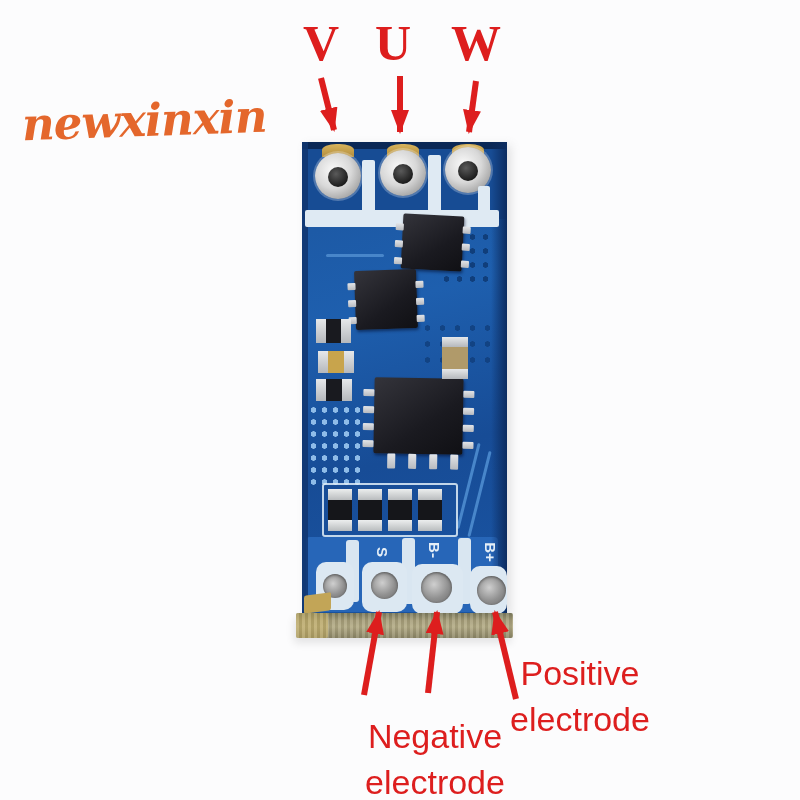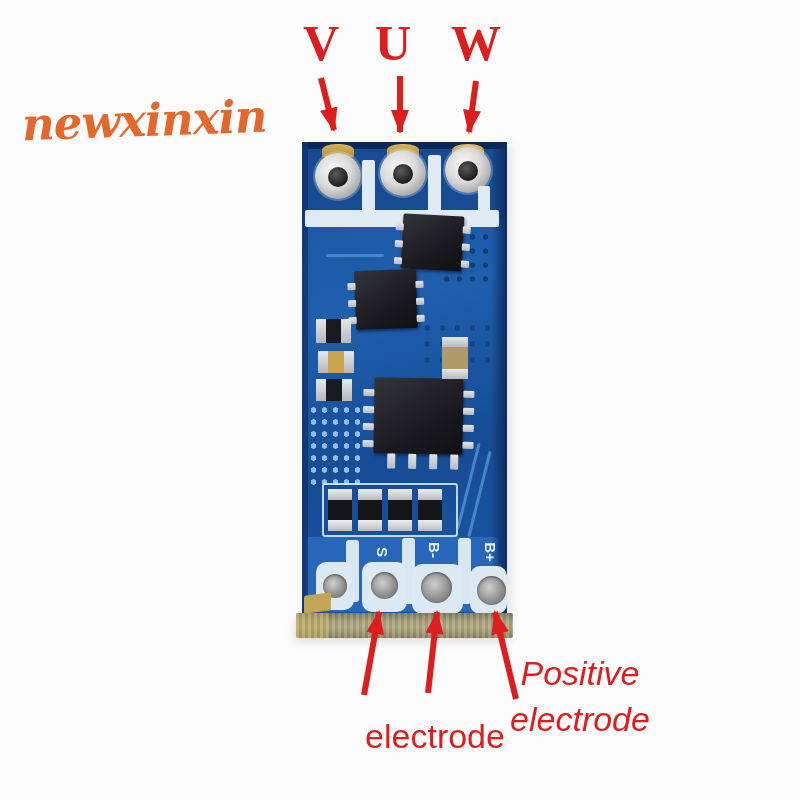--- a/index.html
+++ b/index.html
@@ -18,21 +18,21 @@
   .phase{
     position:absolute;top:18px;font-family:"Liberation Serif",serif;
     font-weight:bold;font-size:50px;line-height:1;color:#dd1e1e;z-index:30;
   }
   .phase.v{left:303px;} .phase.u{left:375px;} .phase.w{left:451px;}
   .pad-label{
     position:absolute;color:#dd1e1e;font-size:34px;line-height:1.18;z-index:30;
   }
   .lbl-signal{left:267px;top:701px;}
   .lbl-negative{left:360px;top:716px;width:150px;text-align:center;}
-  .lbl-positive{left:505px;top:653px;width:150px;text-align:center;font-style:italic;}
+  .lbl-positive{left:505px;top:653px;width:150px;text-align:center;}
   .lbl-negative div, .lbl-positive div{margin-bottom:6px;}
   
   .arrows{position:absolute;left:0;top:0;z-index:40;pointer-events:none;}
   
   .board{
     position:absolute;left:302px;top:142px;width:205px;height:472px;z-index:10;
     background:linear-gradient(165deg,#1c559e 0%,#1e5fae 35%,#174c96 65%,#1a55a4 100%);
     box-shadow:4px 3px 9px rgba(110,110,110,.18);
     overflow:hidden;
   }
@@ -250,20 +250,21 @@
     <div class="padhole" style="left:119px;top:430px;width:31px;height:31px;"></div>
     <div class="padhole" style="left:175px;top:434px;width:29px;height:29px;"></div>
     <div class="tanwedge"></div>
   </div>
 
   <div class="strip">
     <div class="strip-left"></div>
   </div>
 
   <div class="pad-label lbl-negative">
+    <div>Negative</div>
     <div>electrode</div>
   </div>
   <div class="pad-label lbl-positive">
     <div>Positive</div>
     <div>electrode</div>
   </div>
 
 </div>
 
 </body></html>

